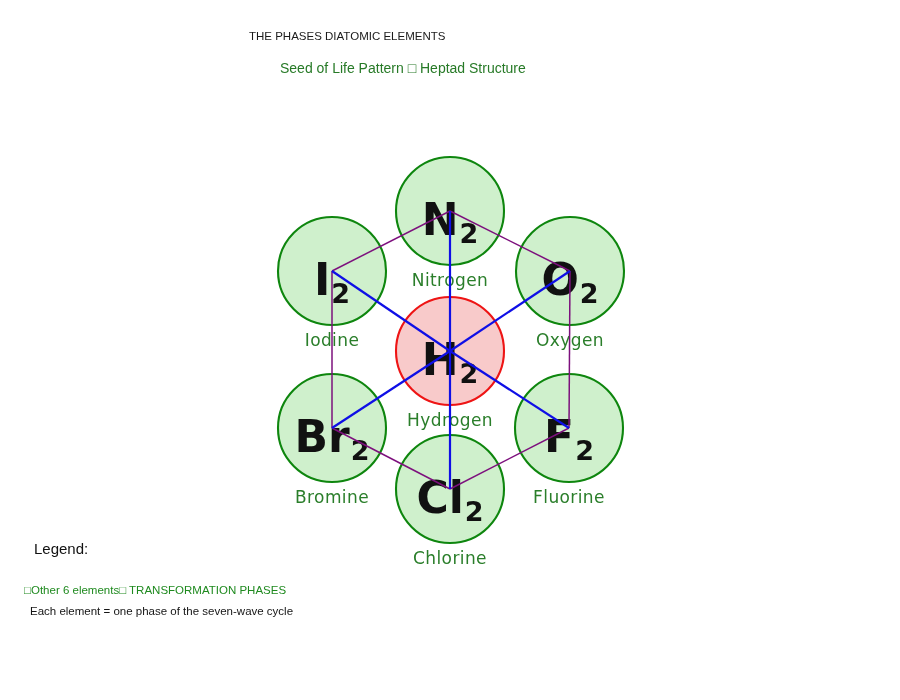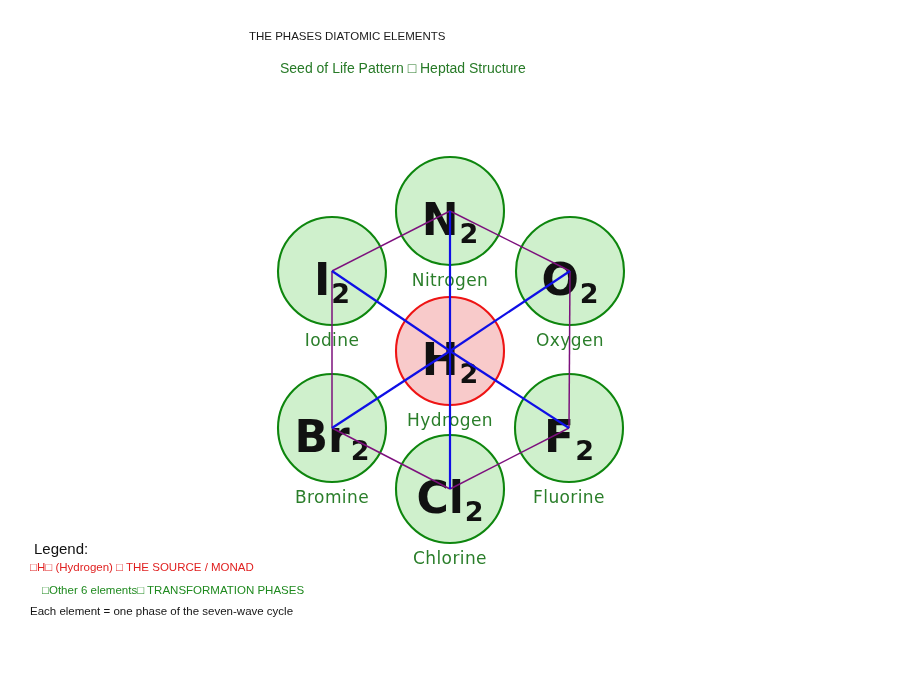--- a/index.html
+++ b/index.html
@@ -5,21 +5,21 @@
   html,body{margin:0;padding:0;background:#ffffff;}
   .stage{
     position:relative;width:900px;height:700px;background:#ffffff;overflow:hidden;
     font-family:"Liberation Sans", sans-serif;
   }
   .abs{position:absolute;white-space:pre;line-height:1.15;}
   .fig-title{left:249px;top:30px;font-size:11.5px;color:#1a1a1a;}
   .fig-subtitle{left:280px;top:60px;font-size:14px;color:#277a27;}
   .legend-heading{left:34px;top:540px;font-size:15px;color:#111111;text-align:right;}
   .legend-line-0{left:30px;top:561px;font-size:11.5px;}
-  .legend-line-1{left:30px;top:584px;font-size:11.5px;padding-left:12px;}
+  .legend-line-1{left:12px;top:584px;font-size:11.5px;padding-left:12px;}
   .legend-line-2{left:30px;top:605px;font-size:11.5px;text-align:right;}
   .legend-line-3{left:30px;top:619px;font-size:11px;}
   svg{position:absolute;left:0;top:0;}
   .el-symbol{
     font-family:"DejaVu Sans", sans-serif;font-weight:bold;font-size:44px;
   }
   .el-symbol .sub{font-size:27px;}
   .el-name{
     font-family:"DejaVu Sans", sans-serif;font-size:17px;letter-spacing:0.4px;
   }
@@ -62,17 +62,16 @@
       <line x1="332" y1="271" x2="450" y2="211" stroke="#7d107d" stroke-width="1.5"></line>
       <line x1="450" y1="351" x2="450" y2="211" stroke="#0f0fe6" stroke-width="2.2"></line>
       <line x1="450" y1="351" x2="570" y2="271" stroke="#0f0fe6" stroke-width="2.2"></line>
       <line x1="450" y1="351" x2="569" y2="428" stroke="#0f0fe6" stroke-width="2.2"></line>
       <line x1="450" y1="351" x2="450" y2="489" stroke="#0f0fe6" stroke-width="2.2"></line>
       <line x1="450" y1="351" x2="332" y2="428" stroke="#0f0fe6" stroke-width="2.2"></line>
       <line x1="450" y1="351" x2="332" y2="271" stroke="#0f0fe6" stroke-width="2.2"></line>
     </svg>
 
   <div class="abs legend-heading">Legend:</div>
-  <div class="abs legend-line-0" style="color: rgb(224, 31, 31);">□H□ (Hydrogen) □ THE SOURCE / MONAD</div>
   <div class="abs legend-line-1" style="color: rgb(31, 138, 31);">□Other 6 elements□ TRANSFORMATION PHASES</div>
   <div class="abs legend-line-2" style="color: rgb(21, 21, 21);">Each element = one phase of the seven-wave cycle</div>
 
 </div>
 
 </body></html>

